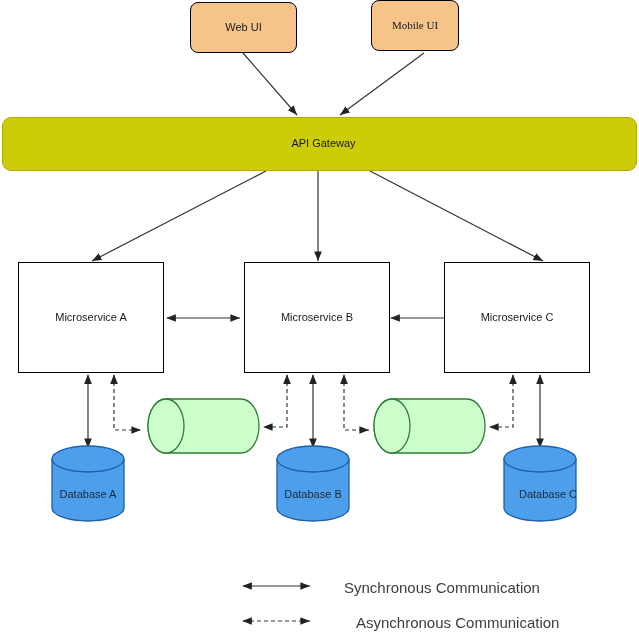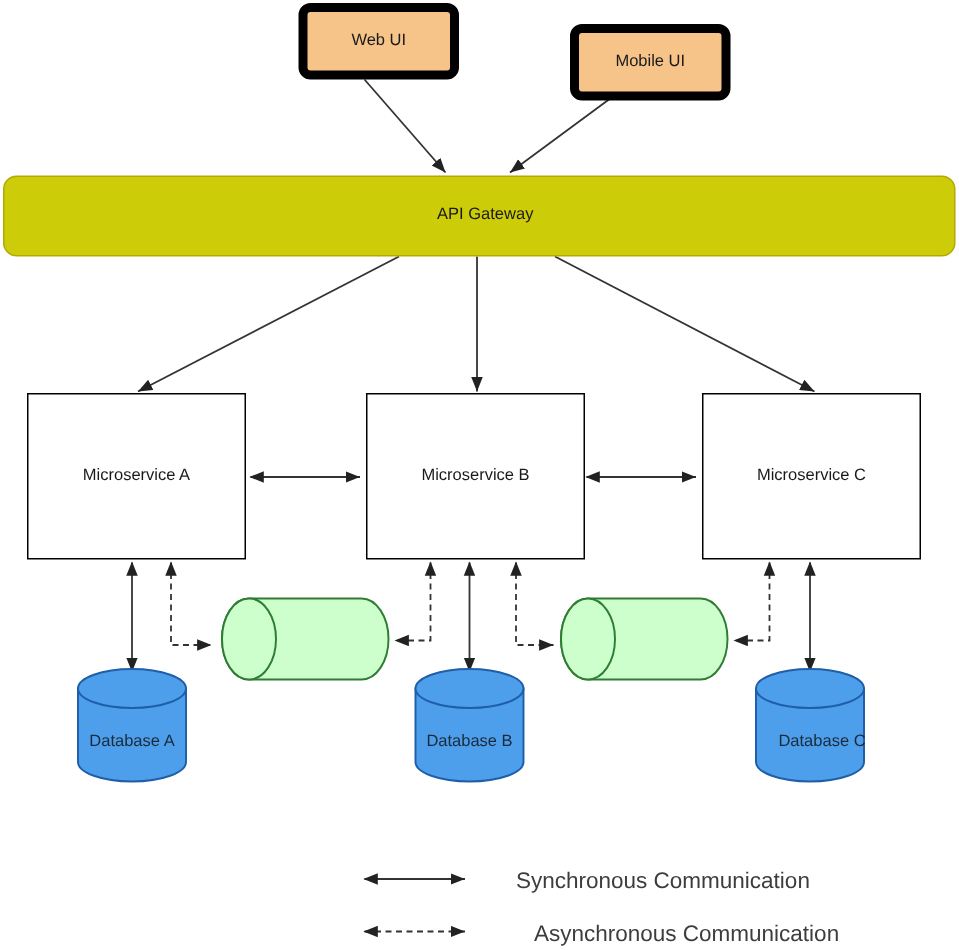--- a/index.html
+++ b/index.html
@@ -23,23 +23,22 @@
     display: flex;
     align-items: center;
     justify-content: center;
     text-align: center;
     font-size: 11px;
     color: #1a1a1a;
     line-height: 1.2;
   }
   .client-box {
     background: #f6c389;
-    border: 6px solid #000000;
+    border: 1px solid #000000;
     border-radius: 8px;
-    margin-left: 9px;
   }
   .gateway-box {
     background: #cdcc08;
     border: 1px solid #b5a800;
     border-radius: 9px;
     padding-left: 8px;
   }
   .service-box {
     background: #ffffff;
     border: 1px solid #000000;
@@ -119,37 +118,37 @@
       <path d="M344,375 L344,430 L369,430" marker-end="url(#ah)" marker-start="url(#ah-start)"></path>
 
       <path d="M513,375 L513,427 L489,427" marker-end="url(#ah)" marker-start="url(#ah-start)"></path>
     </g>
   </svg>
 
   <div class="node client-box" style="left:190px; top:2px; width:107px; height:51px;">
     <span>Web UI</span>
   </div>
 
-  <div class="node client-box" style="left:371px; top:16px; width:107px; height:51px;">
+  <div class="node client-box" style="left:371px; top:0; width:88px; height:51px;font-family:Liberation Serif, serif;">
     <span>Mobile UI</span>
   </div>
 
   <div class="node gateway-box" style="left:2px; top:117px; width:635px; height:54px;">
     <span>API Gateway</span>
   </div>
 
   <div class="node service-box" style="left:244px; top:262px; width:146px; height:111px;">
     <span>Microservice B</span>
   </div>
 
   <div class="node service-box" style="left:18px; top:262px; width:146px; height:111px;">
     <span>Microservice A</span>
   </div>
 
-  <div class="node service-box" style="left:468px; top:262px; width:146px; height:111px;">
+  <div class="node service-box" style="left:444px; top:262px; width:146px; height:111px;">
     <span>Microservice C</span>
   </div>
 
   <svg class="layer over" viewBox="0 0 639 633" xmlns="http://www.w3.org/2000/svg">
 
     <g>
       <path d="M166,399 L241,399 A18,27 0 0 1 241,453 L166,453 A18,27 0 0 1 166,399 z" fill="#ccffcc" stroke="#2e7d32" stroke-width="1.3"></path>
       <ellipse cx="166" cy="426" rx="18" ry="27" fill="#ccffcc" stroke="#2e7d32" stroke-width="1.3"></ellipse>
     </g>
 

